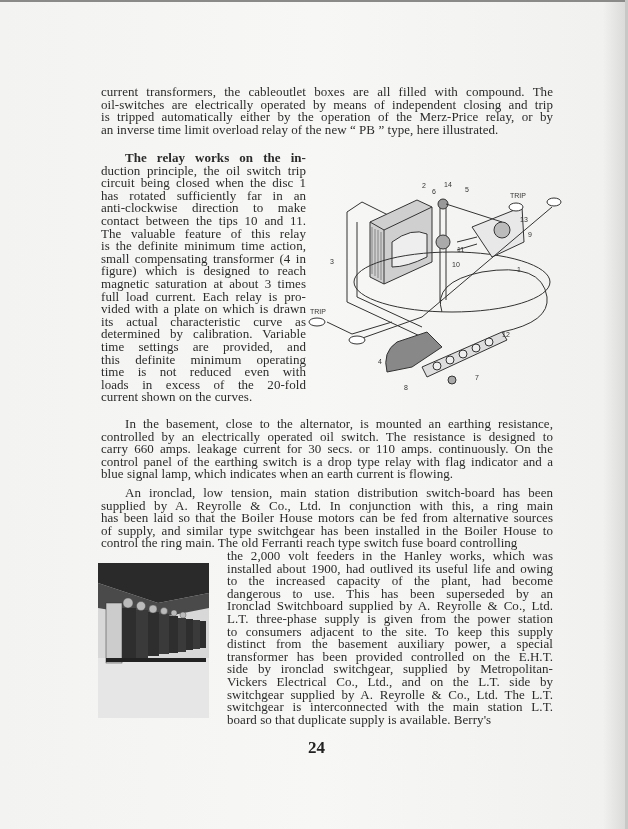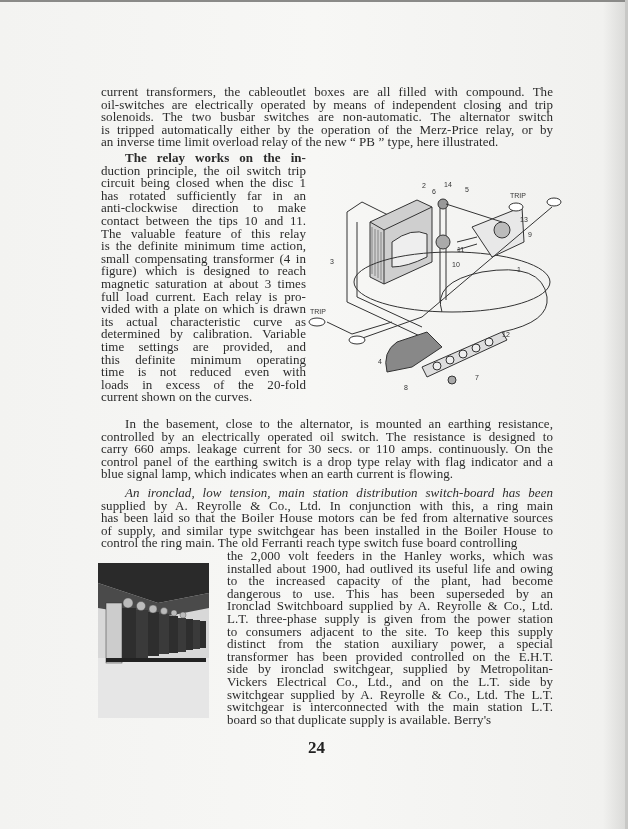--- a/index.html
+++ b/index.html
@@ -43,21 +43,20 @@
 </head>
 <body>
 
 <div class="page">
   <div class="topedge"></div>
   <div class="rightedge"></div>
 
   <div id="p1" class="text">
       <span class="ln">current transformers, the cableoutlet boxes are all filled with compound. The</span>
       <span class="ln">oil-switches are electrically operated by means of independent closing and trip</span>
-      <span class="ln">solenoids. The two busbar switches are non-automatic. The alternator switch</span>
       <span class="ln">is tripped automatically either by the operation of the Merz-Price relay, or by</span>
       <span class="ln last">an inverse time limit overload relay of the new “ PB ” type, here illustrated.</span>
     </div>
   <div id="p2" class="text">
       <span class="ln" style="padding-left: 24px; font-weight: bold;">The relay works on the in-</span>
       <span class="ln">duction principle, the oil switch trip</span>
       <span class="ln">circuit being closed when the disc 1</span>
       <span class="ln">has rotated sufficiently far in an</span>
       <span class="ln">anti-clockwise direction to make</span>
       <span class="ln">contact between the tips 10 and 11.</span>
@@ -77,35 +76,35 @@
       <span class="ln last">current shown on the curves.</span>
     </div>
   <div id="p3" class="text">
       <span class="ln" style="padding-left: 24px;">In the basement, close to the alternator, is mounted an earthing resistance,</span>
       <span class="ln">controlled by an electrically operated oil switch. The resistance is designed to</span>
       <span class="ln">carry 660 amps. leakage current for 30 secs. or 110 amps. continuously. On the</span>
       <span class="ln">control panel of the earthing switch is a drop type relay with flag indicator and a</span>
       <span class="ln last">blue signal lamp, which indicates when an earth current is flowing.</span>
     </div>
   <div id="p4" class="text">
-      <span class="ln" style="padding-left: 24px; font-style: italic;">An ironclad, low tension, main station distribution switch-board has been</span>
+      <span class="ln" style="padding-left: 24px;">An ironclad, low tension, main station distribution switch-board has been</span>
       <span class="ln">supplied by A. Reyrolle &amp; Co., Ltd. In conjunction with this, a ring main</span>
       <span class="ln">has been laid so that the Boiler House motors can be fed from alternative sources</span>
       <span class="ln">of supply, and similar type switchgear has been installed in the Boiler House to</span>
       <span class="ln last">control the ring main. The old Ferranti reach type switch fuse board controlling</span>
     </div>
   <div id="p5" class="text">
       <span class="ln">the 2,000 volt feeders in the Hanley works, which was</span>
       <span class="ln">installed about 1900, had outlived its useful life and owing</span>
       <span class="ln">to the increased capacity of the plant, had become</span>
       <span class="ln">dangerous to use. This has been superseded by an</span>
       <span class="ln">Ironclad Switchboard supplied by A. Reyrolle &amp; Co., Ltd.</span>
       <span class="ln">L.T. three-phase supply is given from the power station</span>
       <span class="ln">to consumers adjacent to the site. To keep this supply</span>
-      <span class="ln">distinct from the station auxiliary power, a special</span>
+      <span class="ln">distinct from the basement auxiliary power, a special</span>
       <span class="ln">transformer has been provided controlled on the E.H.T.</span>
       <span class="ln">side by ironclad switchgear, supplied by Metropolitan-</span>
       <span class="ln">Vickers Electrical Co., Ltd., and on the L.T. side by</span>
       <span class="ln">switchgear supplied by A. Reyrolle &amp; Co., Ltd. The L.T.</span>
       <span class="ln">switchgear is interconnected with the main station L.T.</span>
       <span class="ln last">board so that duplicate supply is available. Berry's</span>
     </div>
 
   <svg id="diagram" viewBox="0 0 268 228">
     <g fill="none" stroke="#333" stroke-width="1">

